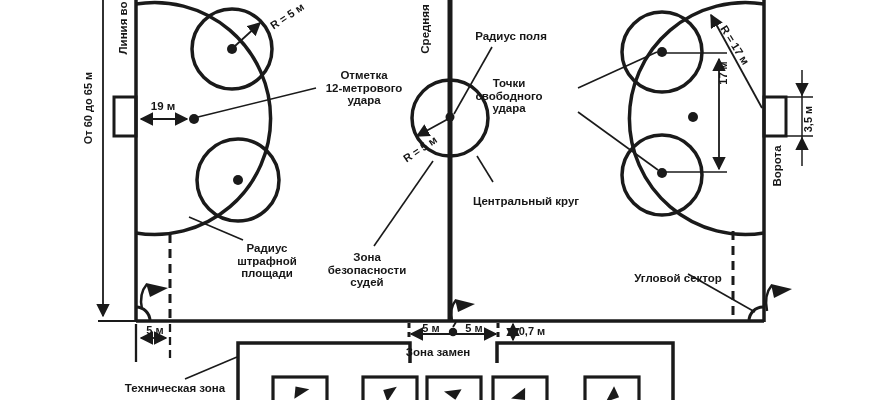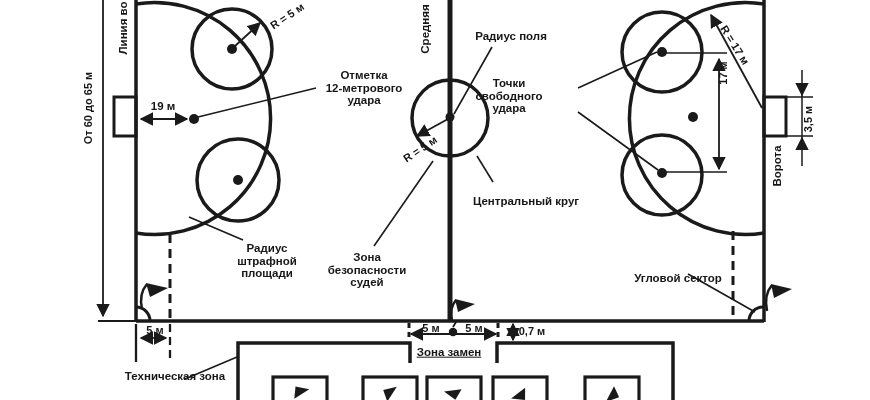--- a/index.html
+++ b/index.html
@@ -168,16 +168,16 @@
   <div class="lbl" style="left:267px;top:261px;">Радиус
 штрафной
 площади</div>
   <div class="lbl" style="left:678px;top:251px;margin-top:27px;">Угловой сектор</div>
 
   <div class="lbl" style="left:163px;top:106px;">19 м</div>
   <div class="lbl small" style="left:155px;top:330px;">5 м</div>
   <div class="lbl small" style="left:431px;top:328px;">5 м</div>
   <div class="lbl small" style="left:474px;top:328px;">5 м</div>
   <div class="lbl small" style="left:532px;top:331px;">0,7 м</div>
-  <div class="lbl" style="left:449px;top:352px;text-decoration:underline;">Зона замен</div>
-  <div class="lbl" style="left:175px;top:376px;text-align:center;">Техническая зона</div>
+  <div class="lbl" style="left:438px;top:352px;">Зона замен</div>
+  <div class="lbl" style="left:175px;top:388px;text-align:center;">Техническая зона</div>
 
 </div>
 
 </body></html>

